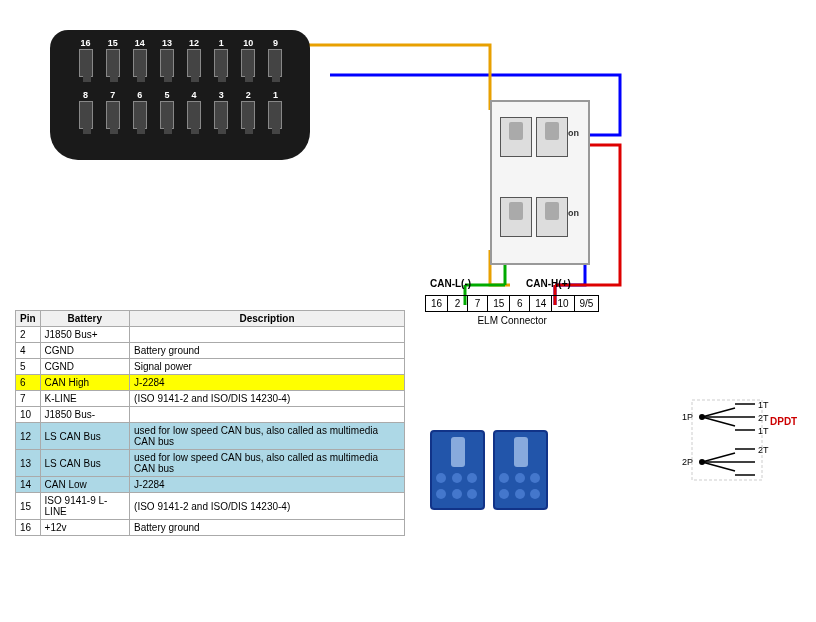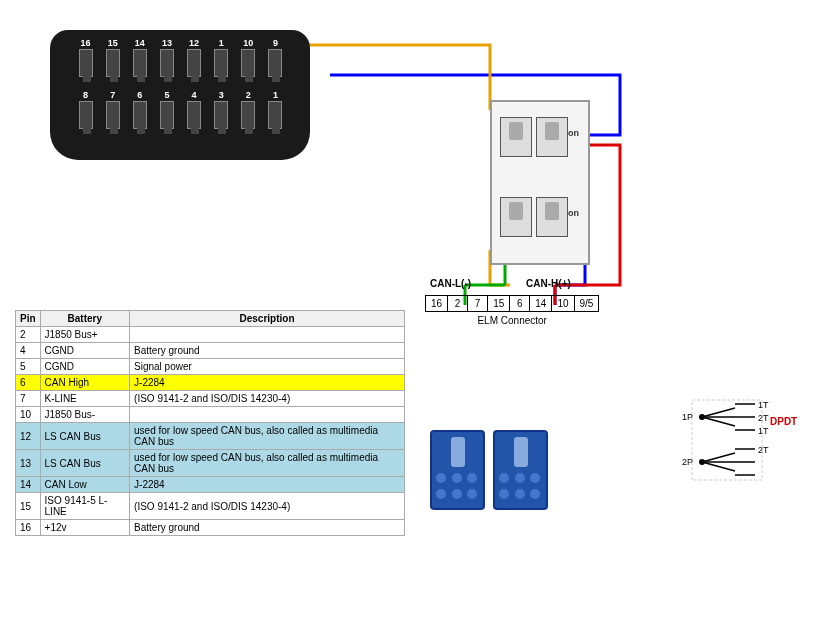--- a/index.html
+++ b/index.html
@@ -383,21 +383,21 @@
         <td>LS CAN Bus</td>
         <td>used for low speed CAN bus, also called as multimedia CAN bus</td>
       </tr>
       <tr class="row-blue">
         <td>14</td>
         <td>CAN Low</td>
         <td>J-2284</td>
       </tr>
       <tr>
         <td>15</td>
-        <td>ISO 9141-5 L-LINE</td>
+        <td>ISO 9141-9 L-LINE</td>
         <td>(ISO 9141-2 and ISO/DIS 14230-4)</td>
       </tr>
       <tr>
         <td>16</td>
         <td>+12v</td>
         <td>Battery ground</td>
       </tr>
     </tbody>
   </table>
 </div>

